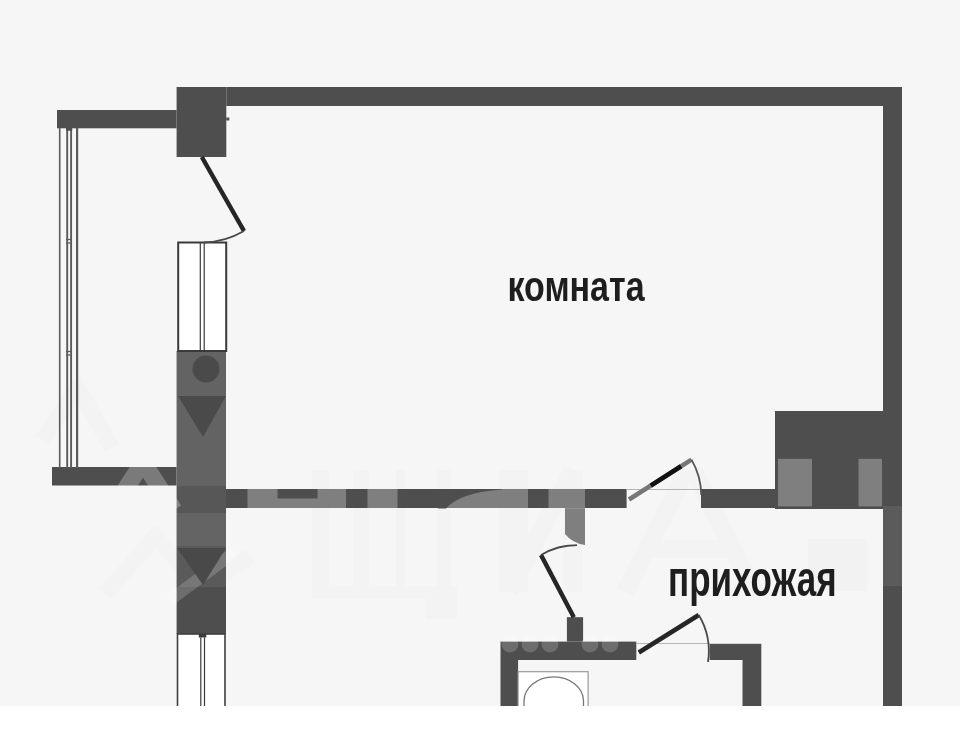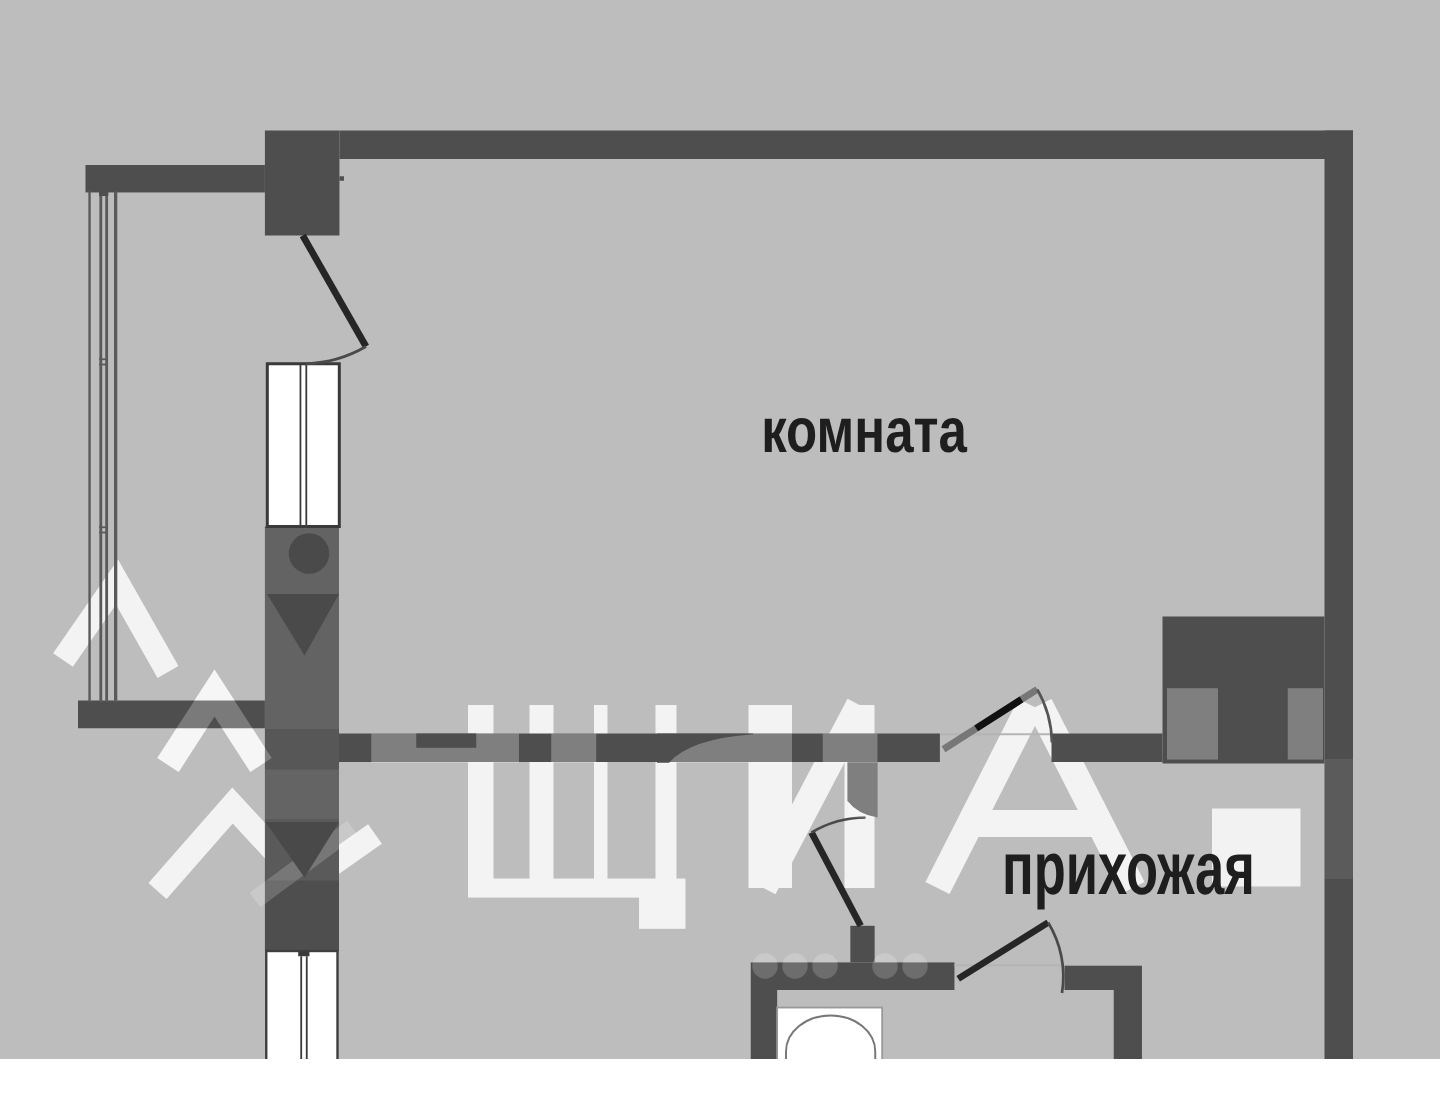--- a/index.html
+++ b/index.html
@@ -1,16 +1,16 @@
 <!DOCTYPE html>
 <html><head>
 <meta charset="utf-8">
 <style>
 html,body{margin:0;padding:0;background:#ffffff;}
-#plan{position:relative;width:960px;height:706px;background:#c4b5fd;overflow:hidden;
+#plan{position:relative;width:960px;height:706px;background:#fef9c3;overflow:hidden;
 font-family:"Liberation Sans", sans-serif;filter:grayscale(1);}
 svg{position:absolute;left:0;top:0;}
 </style>
 </head>
 <body>
 
 <div id="plan">
 <svg width="960" height="730" viewBox="0 0 960 730">
 <defs></defs>
 

